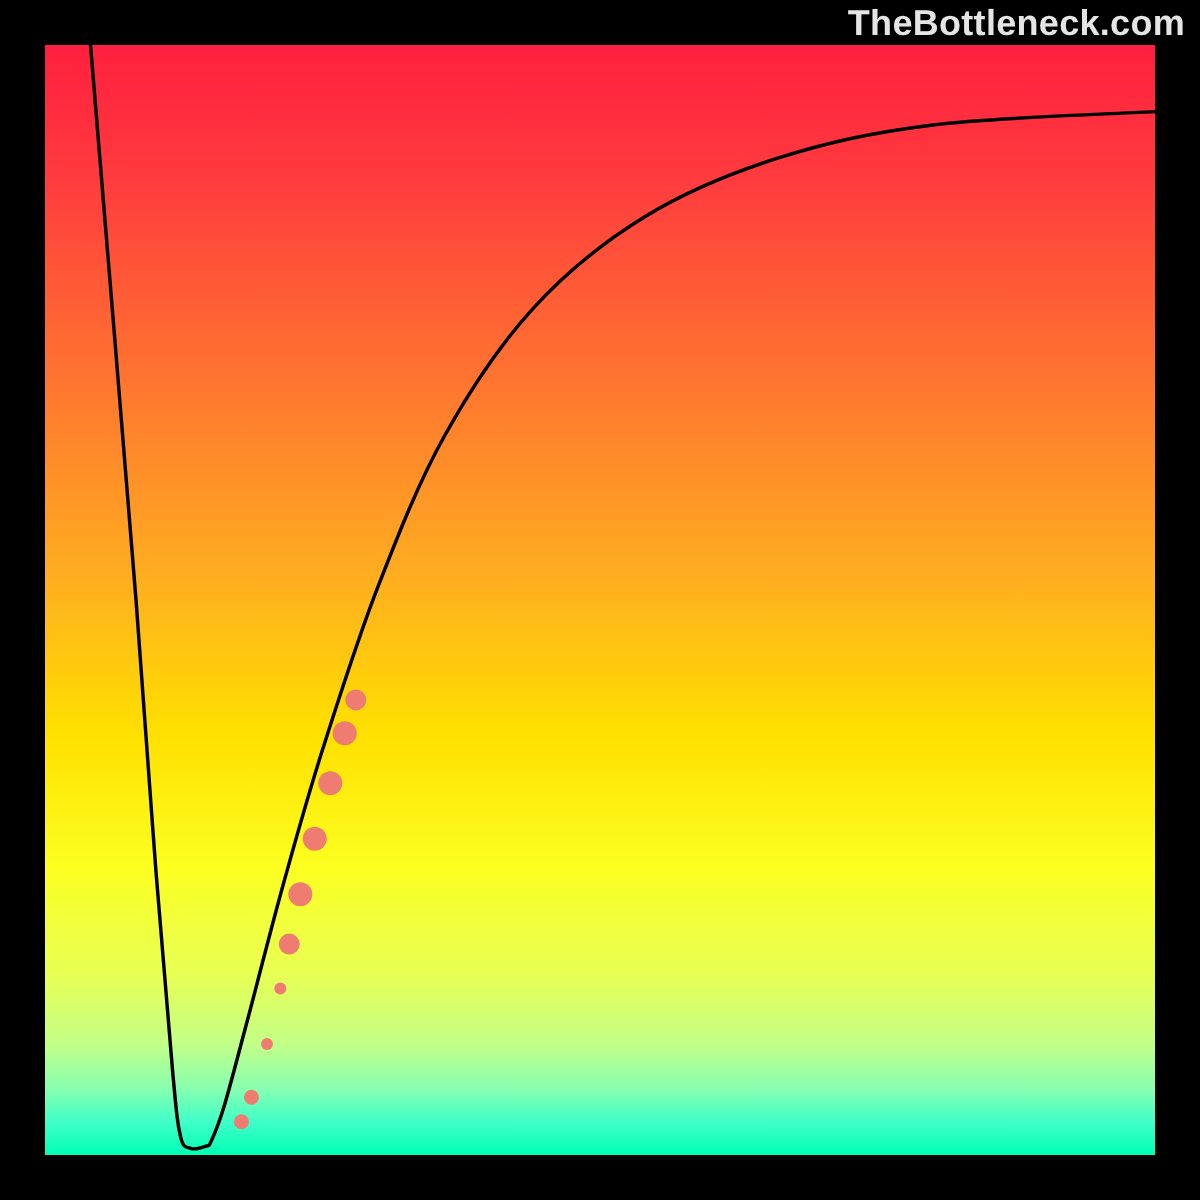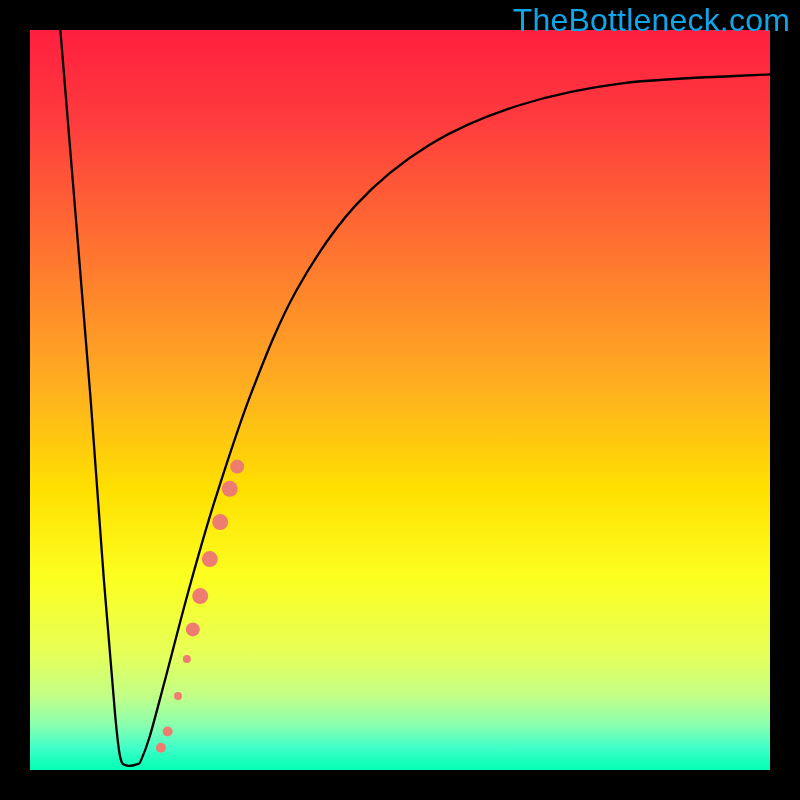--- a/index.html
+++ b/index.html
@@ -14,23 +14,23 @@
   .outer {
     width: 800px;
     height: 800px;
     background: #000;
     position: relative;
   }
   .watermark {
     position: absolute;
     top: 2px;
     right: 10px;
-    color: #0ea5e9;
-    font-size: 32px;
-    font-weight: 400;
+    color: #e5e5e5;
+    font-size: 24px;
+    font-weight: 700;
     letter-spacing: 0.2px;
     z-index: 5;
   }
   .plot-area {
     position: absolute;
     left: 30px;
     top: 30px;
     width: 740px;
     height: 740px;
   }

